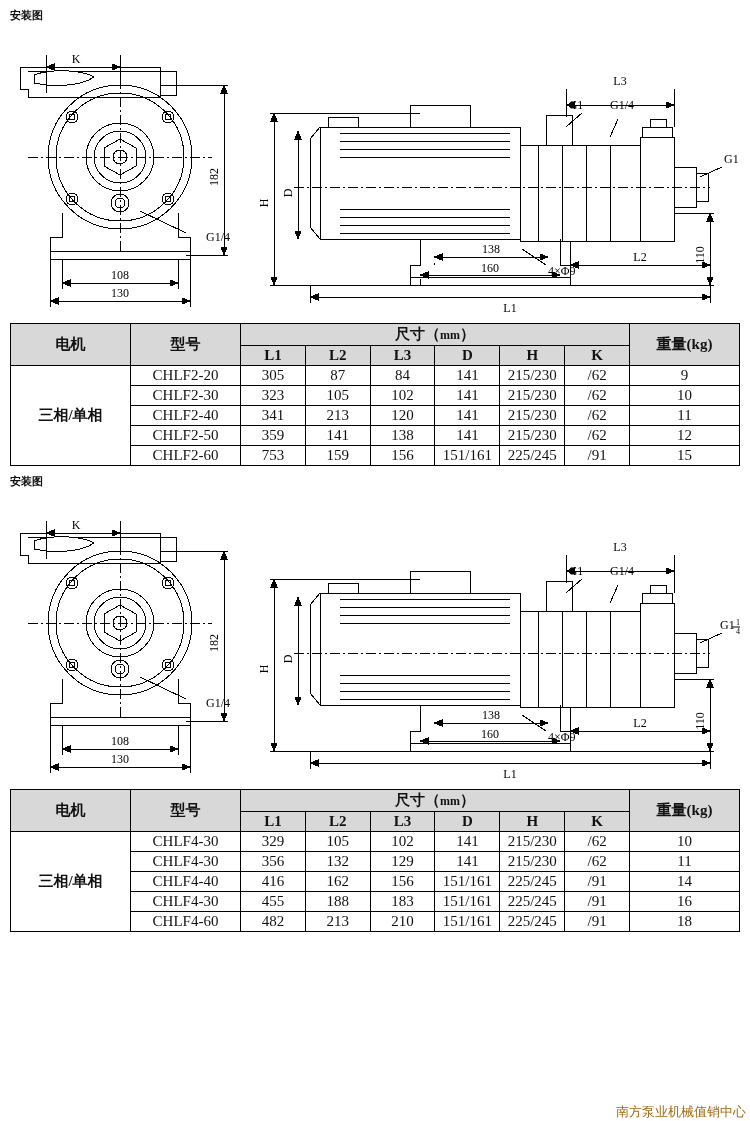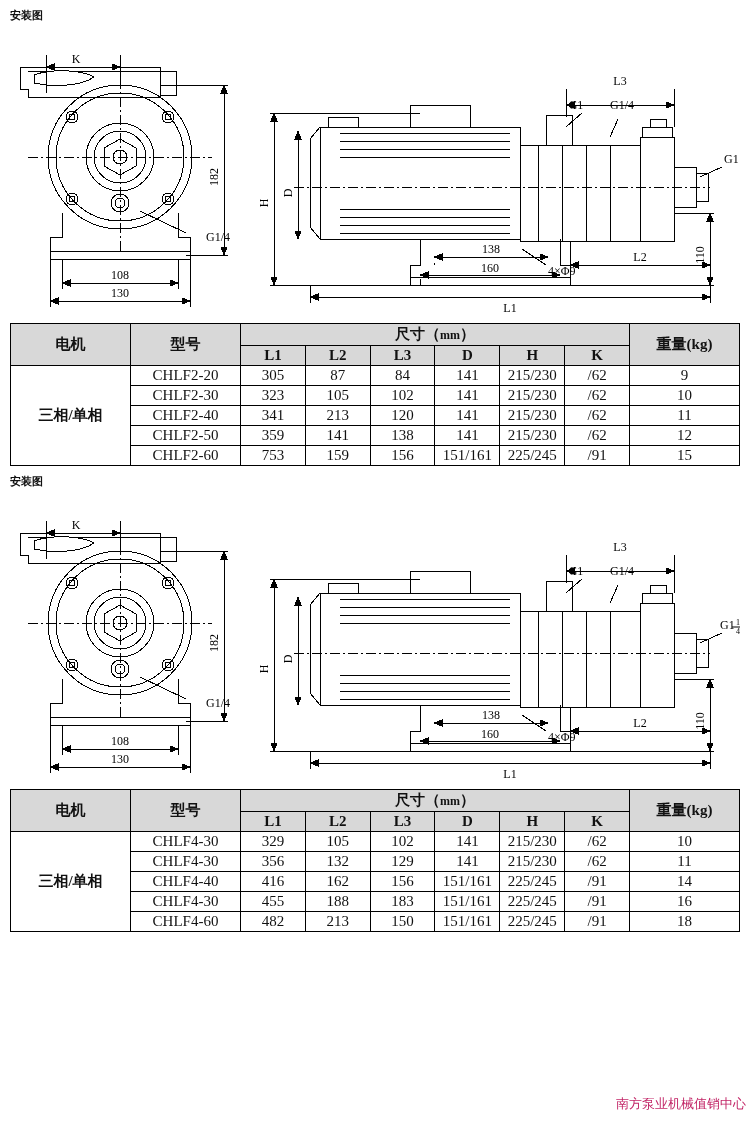--- a/index.html
+++ b/index.html
@@ -33,23 +33,23 @@
   }
   .hdr-motor{width:115px;font-size:17px;}
   .hdr-model{width:105px;font-size:17px;margin-left:20px;}
   .hdr-dim{font-size:17px;}
   .hdr-weight{width:105px;font-size:17px;}
   .sub{font-size:16px;font-weight:bold;}
   .cell-motor{font-size:17px;font-weight:bold;}
   .cell-model{font-size:16px;}
   .small-unit{font-size:12px;}
   .watermark{
-    position:absolute;right:4px;bottom:8px;
+    position:absolute;right:4px;bottom:0;
     font-family:"Liberation Sans", sans-serif;
-    font-size:13px;color:#be185d;opacity:.95;
+    font-size:13px;color:#a16207;opacity:.95;
   }
 </style>
 </head>
 <body>
 
 <div class="section-title">安装图</div>
 
 <div class="drawing">
 <svg width="730" height="290" viewBox="0 0 730 290" xmlns="http://www.w3.org/2000/svg">
   <g stroke="#000" fill="none" stroke-width="1" shape-rendering="crispEdges">
@@ -499,21 +499,21 @@
       <td>183</td>
       <td>151/161</td>
       <td>225/245</td>
       <td>/91</td>
       <td>16</td>
     </tr>
     <tr>
       <td class="cell-model">CHLF4-60</td>
       <td>482</td>
       <td>213</td>
-      <td>150</td>
+      <td>210</td>
       <td>151/161</td>
       <td>225/245</td>
       <td>/91</td>
       <td>18</td>
     </tr>
   </tbody>
 </table>
 
 <div class="watermark">南方泵业机械值销中心</div>
 

